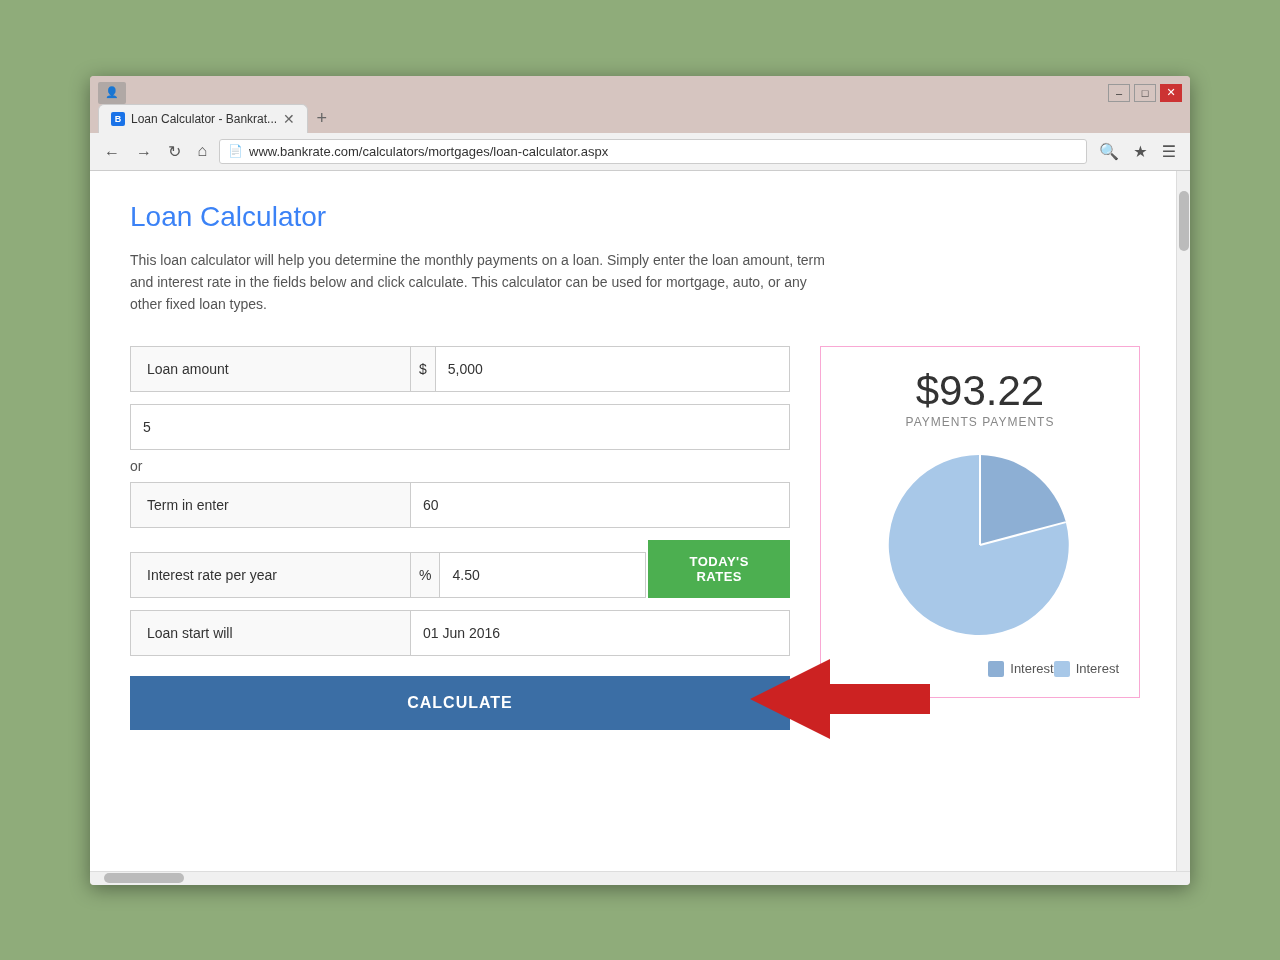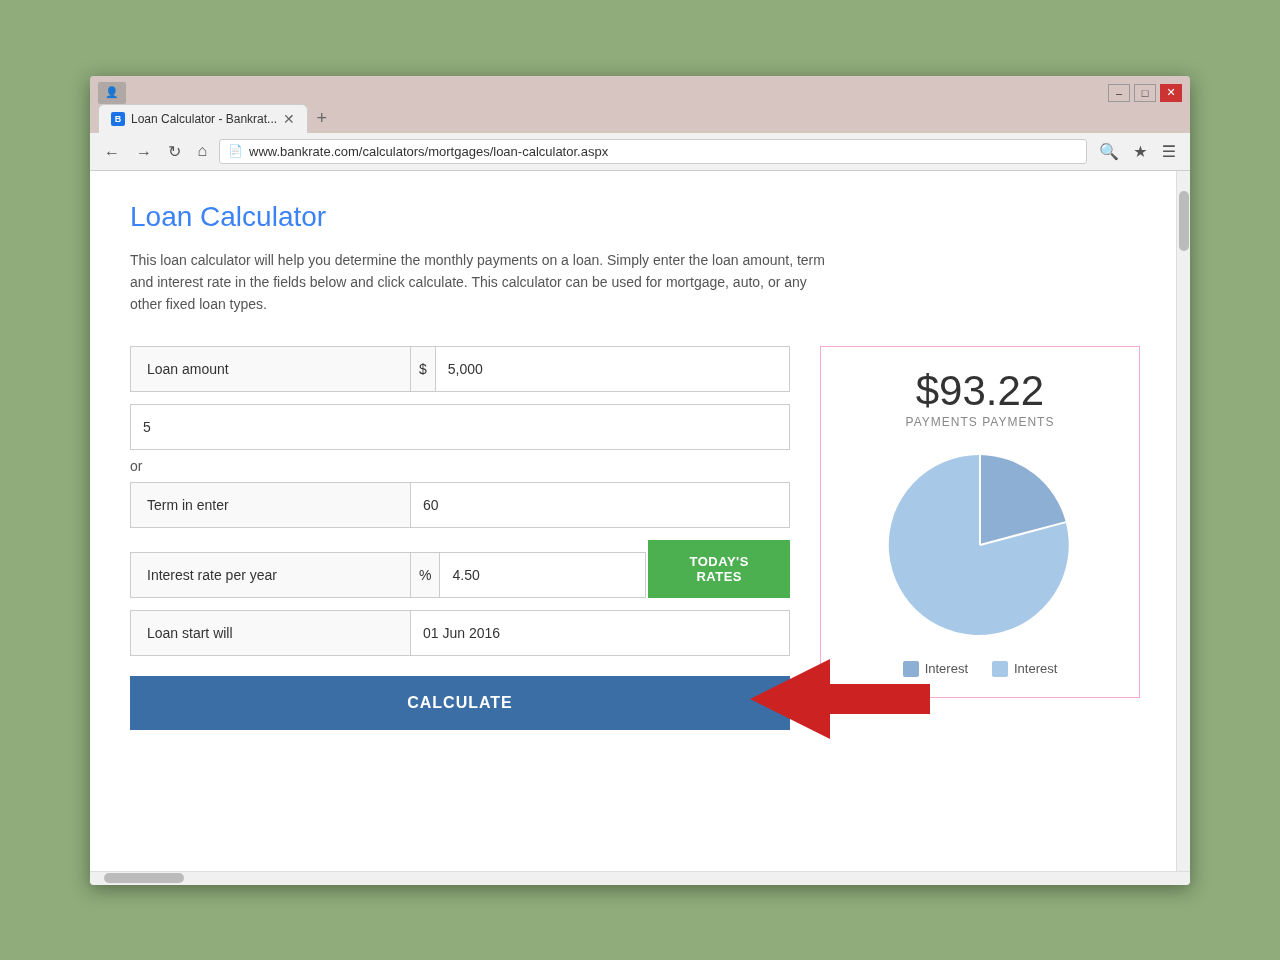--- a/index.html
+++ b/index.html
@@ -331,22 +331,21 @@
       margin: 10px 0 16px;
     }
 
     .pie-chart {
       width: 200px;
       height: 200px;
     }
 
     .legend {
       display: flex;
-      justify-content: center;
-      gap: 24px;
+      justify-content: flex-end;
     }
 
     .legend-item {
       display: flex;
       align-items: center;
       gap: 6px;
       font-size: 13px;
       color: #555;
     }
 

